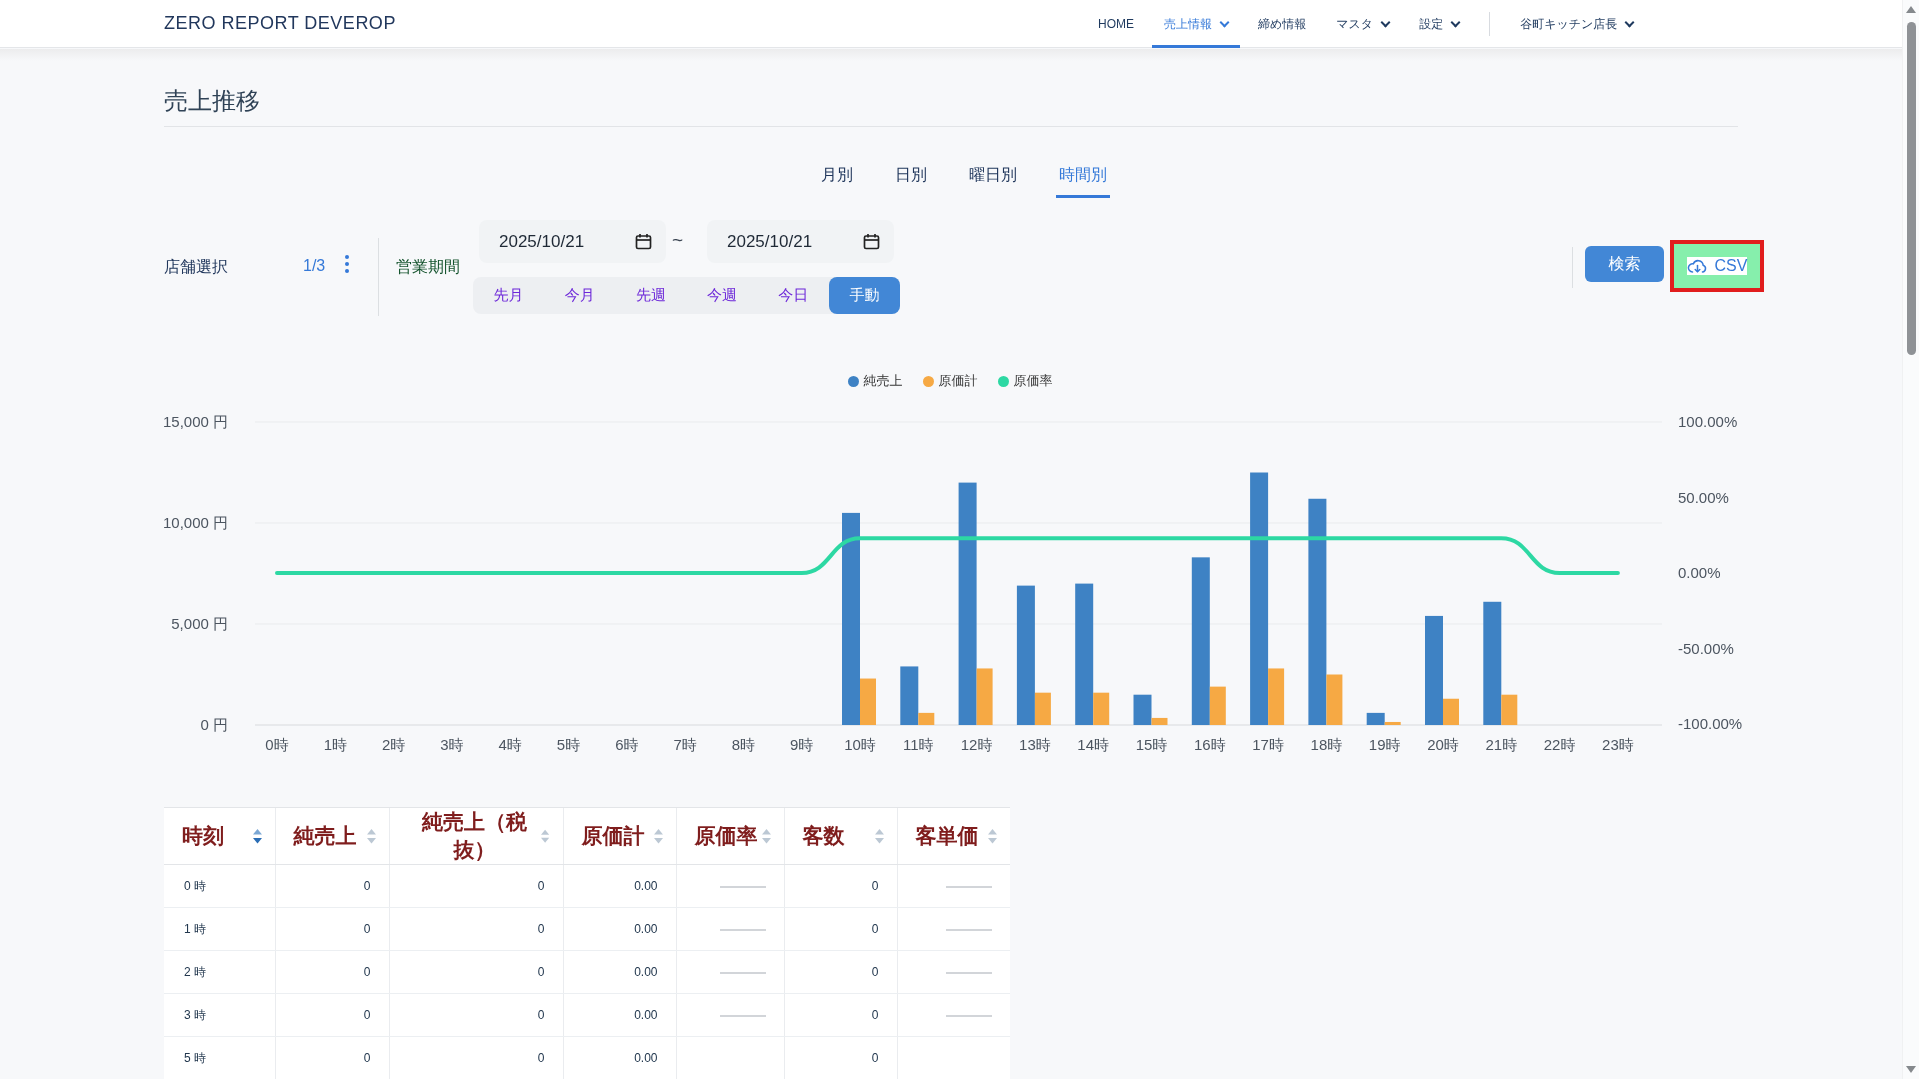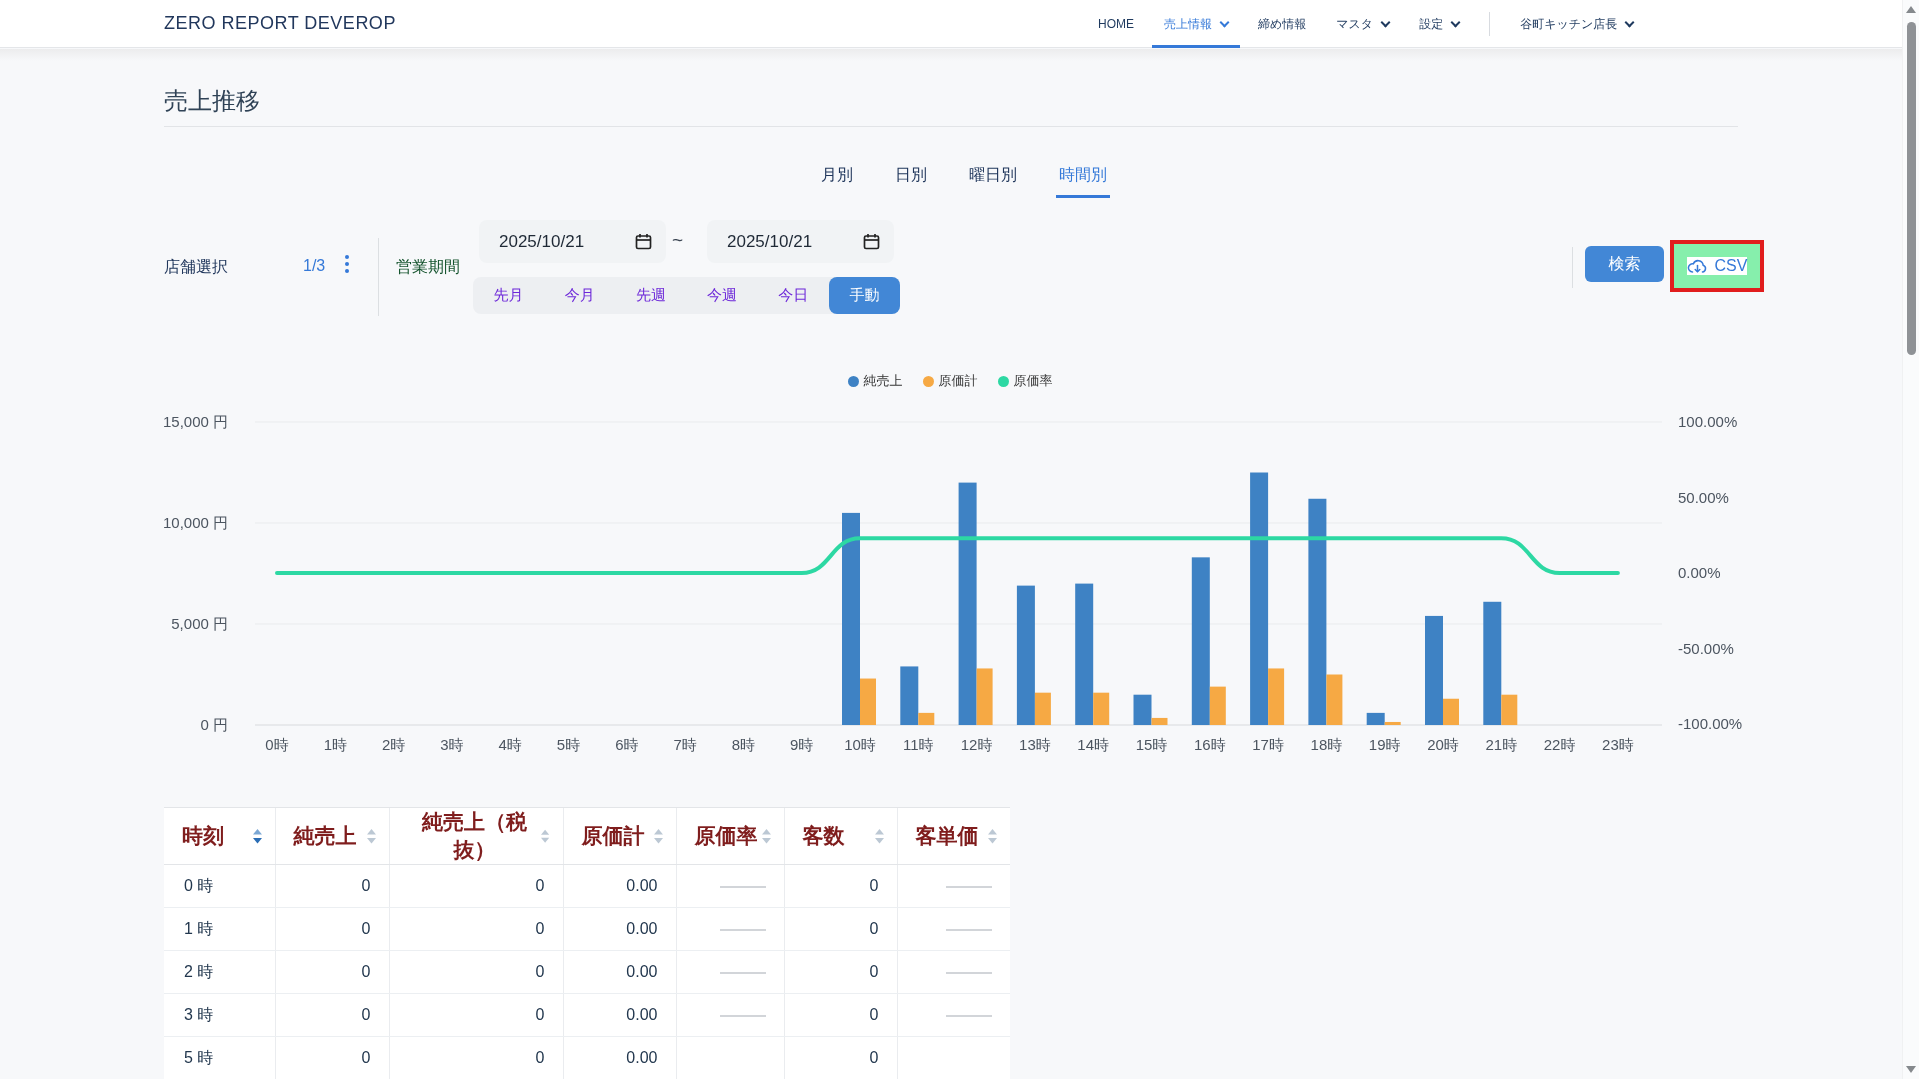--- a/index.html
+++ b/index.html
@@ -50,21 +50,21 @@
   .legend-item { display:flex; align-items:center; gap:5px; font-size:13px; color:#333; }
   .legend-dot { width:11px; height:11px; border-radius:50%; }
   #chart-svg { position:absolute; left:0; top:0; }
 
   
   .table-wrap { position:absolute; left:164px; top:807px; width:846px; background:#fff; }
   table { border-collapse:collapse; table-layout:fixed; width:846px; }
   thead th { height:43px; border-top:1px solid #e3e5e8; border-bottom:1px solid #e3e5e8; font-weight:700; font-size:21px; color:#7f1d1d; background:#fff; }
   thead th + th, tbody td + td { border-left:1px solid #eaecef; }
   .th-inner { display:flex; align-items:center; justify-content:space-between; padding:0 13px 0 18px; }
-  tbody td { height:43px; border-bottom:1px solid #eceff2; font-size:16px; color:#22374e; background:#fff; }
+  tbody td { height:43px; border-bottom:1px solid #eceff2; font-size:12px; color:#22374e; background:#fff; }
   td.time { text-align:left; padding-left:20px; }
   td.num { text-align:right; padding-right:18px; }
   .dash { display:inline-block; width:46px; height:2px; background:#d2d5d9; vertical-align:middle; }
   .sort-icon { display:inline-block; }
 
   
   .scrollbar { position:absolute; right:0; top:0; width:17px; height:1079px; background:#fafbfc; border-left:1px solid #f0f1f2; z-index:20; }
   .sb-up { position:absolute; left:3px; top:6px; width:0; height:0; border-left:5.5px solid transparent; border-right:5.5px solid transparent; border-bottom:7px solid #85898d; cursor:pointer; }
   .sb-down { position:absolute; left:3px; bottom:6px; width:0; height:0; border-left:5.5px solid transparent; border-right:5.5px solid transparent; border-top:7px solid #85898d; cursor:pointer; }
   .sb-thumb { position:absolute; left:4px; top:22px; width:9px; height:333px; background:#8f9296; border-radius:5px; cursor:pointer; }

